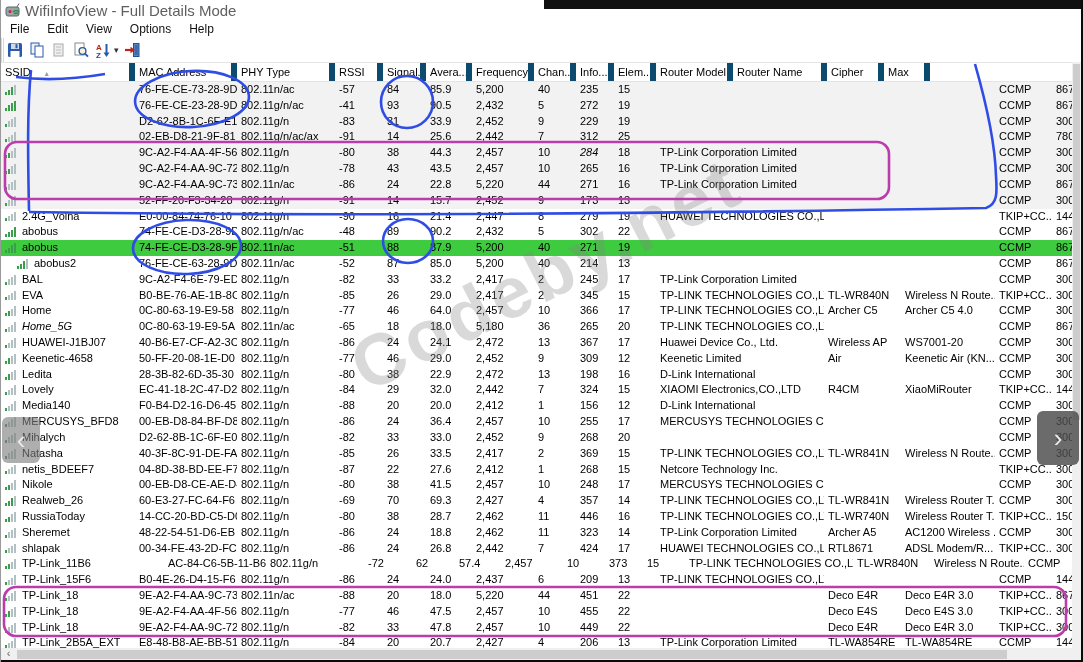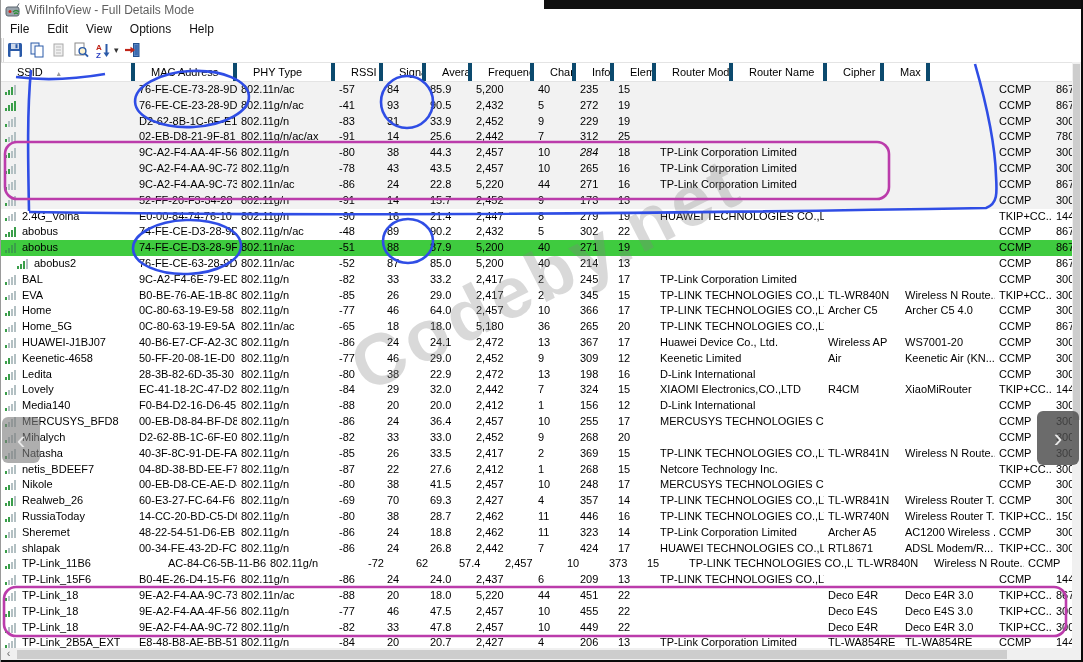--- a/index.html
+++ b/index.html
@@ -1,34 +1,34 @@
 <!DOCTYPE html>
 <html style="--sel: #3fcb3f; --shade: #f2f2f2;"><head>
 <meta charset="utf-8">
 <style>
   html,body{margin:0;padding:0;background:#2a2a2a;font-family:"Liberation Sans",sans-serif;}
   .window{position:relative;width:1083px;height:662px;background:#fff;overflow:hidden;
           border-left:1px solid #9a9a9a;box-sizing:border-box;}
   
   .titlebar{position:absolute;left:0;top:0;width:100%;height:20px;background:#fff;display:flex;align-items:center;}
   .app-icon{width:16px;height:14px;margin:0 4px 0 4px;display:inline-block;}
-  .title-text{font-size:12px;color:#5f5f5f;white-space:nowrap;}
+  .title-text{font-size:15px;color:#5f5f5f;white-space:nowrap;}
   .desktop-strip{position:absolute;left:543px;top:0;width:540px;height:9px;background:#101010;}
   
   .menubar{position:absolute;left:0;top:20px;width:100%;height:18px;background:#fff;display:flex;align-items:center;}
   .menu-item{font-size:12px;color:#111;padding:0 9px;cursor:default;}
   
   .toolbar{position:absolute;left:0;top:38px;width:100%;height:24px;background:#fff;display:flex;align-items:center;border-left:3px double #d8d8d8;}
   .tbtn{width:20px;height:20px;margin:0 1px;display:flex;align-items:center;justify-content:center;}
   .tbtn svg{display:block;}
   .drop-caret{font-size:9px;color:#333;margin:0 2px 0 0;}
   
   .thead{position:absolute;left:0;top:62px;width:1071px;height:20px;background:#fff;display:flex;
          border-bottom:1px solid #e4e4e4;border-top:1px solid #e4e4e4;box-sizing:border-box;}
-  .hcell{font-size:11px;color:#000;padding:3px 0 0 16px;box-sizing:border-box;border-right:4px solid #0c4a6e;
+  .hcell{font-size:11px;color:#000;padding:3px 0 0 4px;box-sizing:border-box;border-right:6px solid #0c4a6e;
          white-space:nowrap;overflow:hidden;flex:0 0 auto;}
   .sortmark{color:#9a9a9a;font-size:8px;margin-left:14px;}
   .tbody{position:absolute;left:0;top:82px;width:1071px;height:566px;overflow:hidden;background:#fff;}
   .trow{display:flex;height:15.82px;line-height:15.8px;background:#fff;}
   .trow.shaded{background:var(--shade,#f2f2f2);}
   .trow.selected{background:var(--sel,#3fcb3f);}
   .cell{font-size:11px;color:#000;padding-left:4px;box-sizing:border-box;white-space:nowrap;overflow:hidden;flex:0 0 auto;display:flex;align-items:center;}
   .sigicon{display:inline-flex;align-items:flex-end;gap:1px;width:13px;height:10px;margin-right:4px;flex:0 0 auto;}
   .sigicon i{display:inline-block;width:2px;border-radius:0;}
   .ssid-text{white-space:nowrap;overflow:hidden;}
@@ -512,21 +512,21 @@
         <span class="cell" style="width: 42px;">10</span>
         <span class="cell" style="width: 38px;">366</span>
         <span class="cell" style="width: 42px;">17</span>
         <span class="cell" style="width: 168px;">TP-LINK TECHNOLOGIES CO.,LTD.</span>
         <span class="cell" style="width: 77px;">Archer C5</span>
         <span class="cell" style="width: 94px;">Archer C5 4.0</span>
         <span class="cell" style="width: 57px;">CCMP</span>
         <span class="cell" style="width: 46px;">300</span>
       </div>
       <div class="trow">
-        <span class="cell" style="width: 134px;">
+        <span class="cell" style="width: 134px; font-style: italic;">
           <span class="sigicon">
             <i style="height: 3px; background: rgb(58, 158, 74);"></i>
             <i style="height: 5.3px; background: rgb(179, 192, 195);"></i>
             <i style="height: 7.6px; background: rgb(179, 192, 195);"></i>
             <i style="height: 9.9px; background: rgb(179, 192, 195);"></i>
           </span>
           <span class="ssid-text">Home_5G</span>
         </span>
         <span class="cell" style="width: 102px;">0C-80-63-19-E9-5A</span>
         <span class="cell" style="width: 98px;">802.11n/ac</span>

